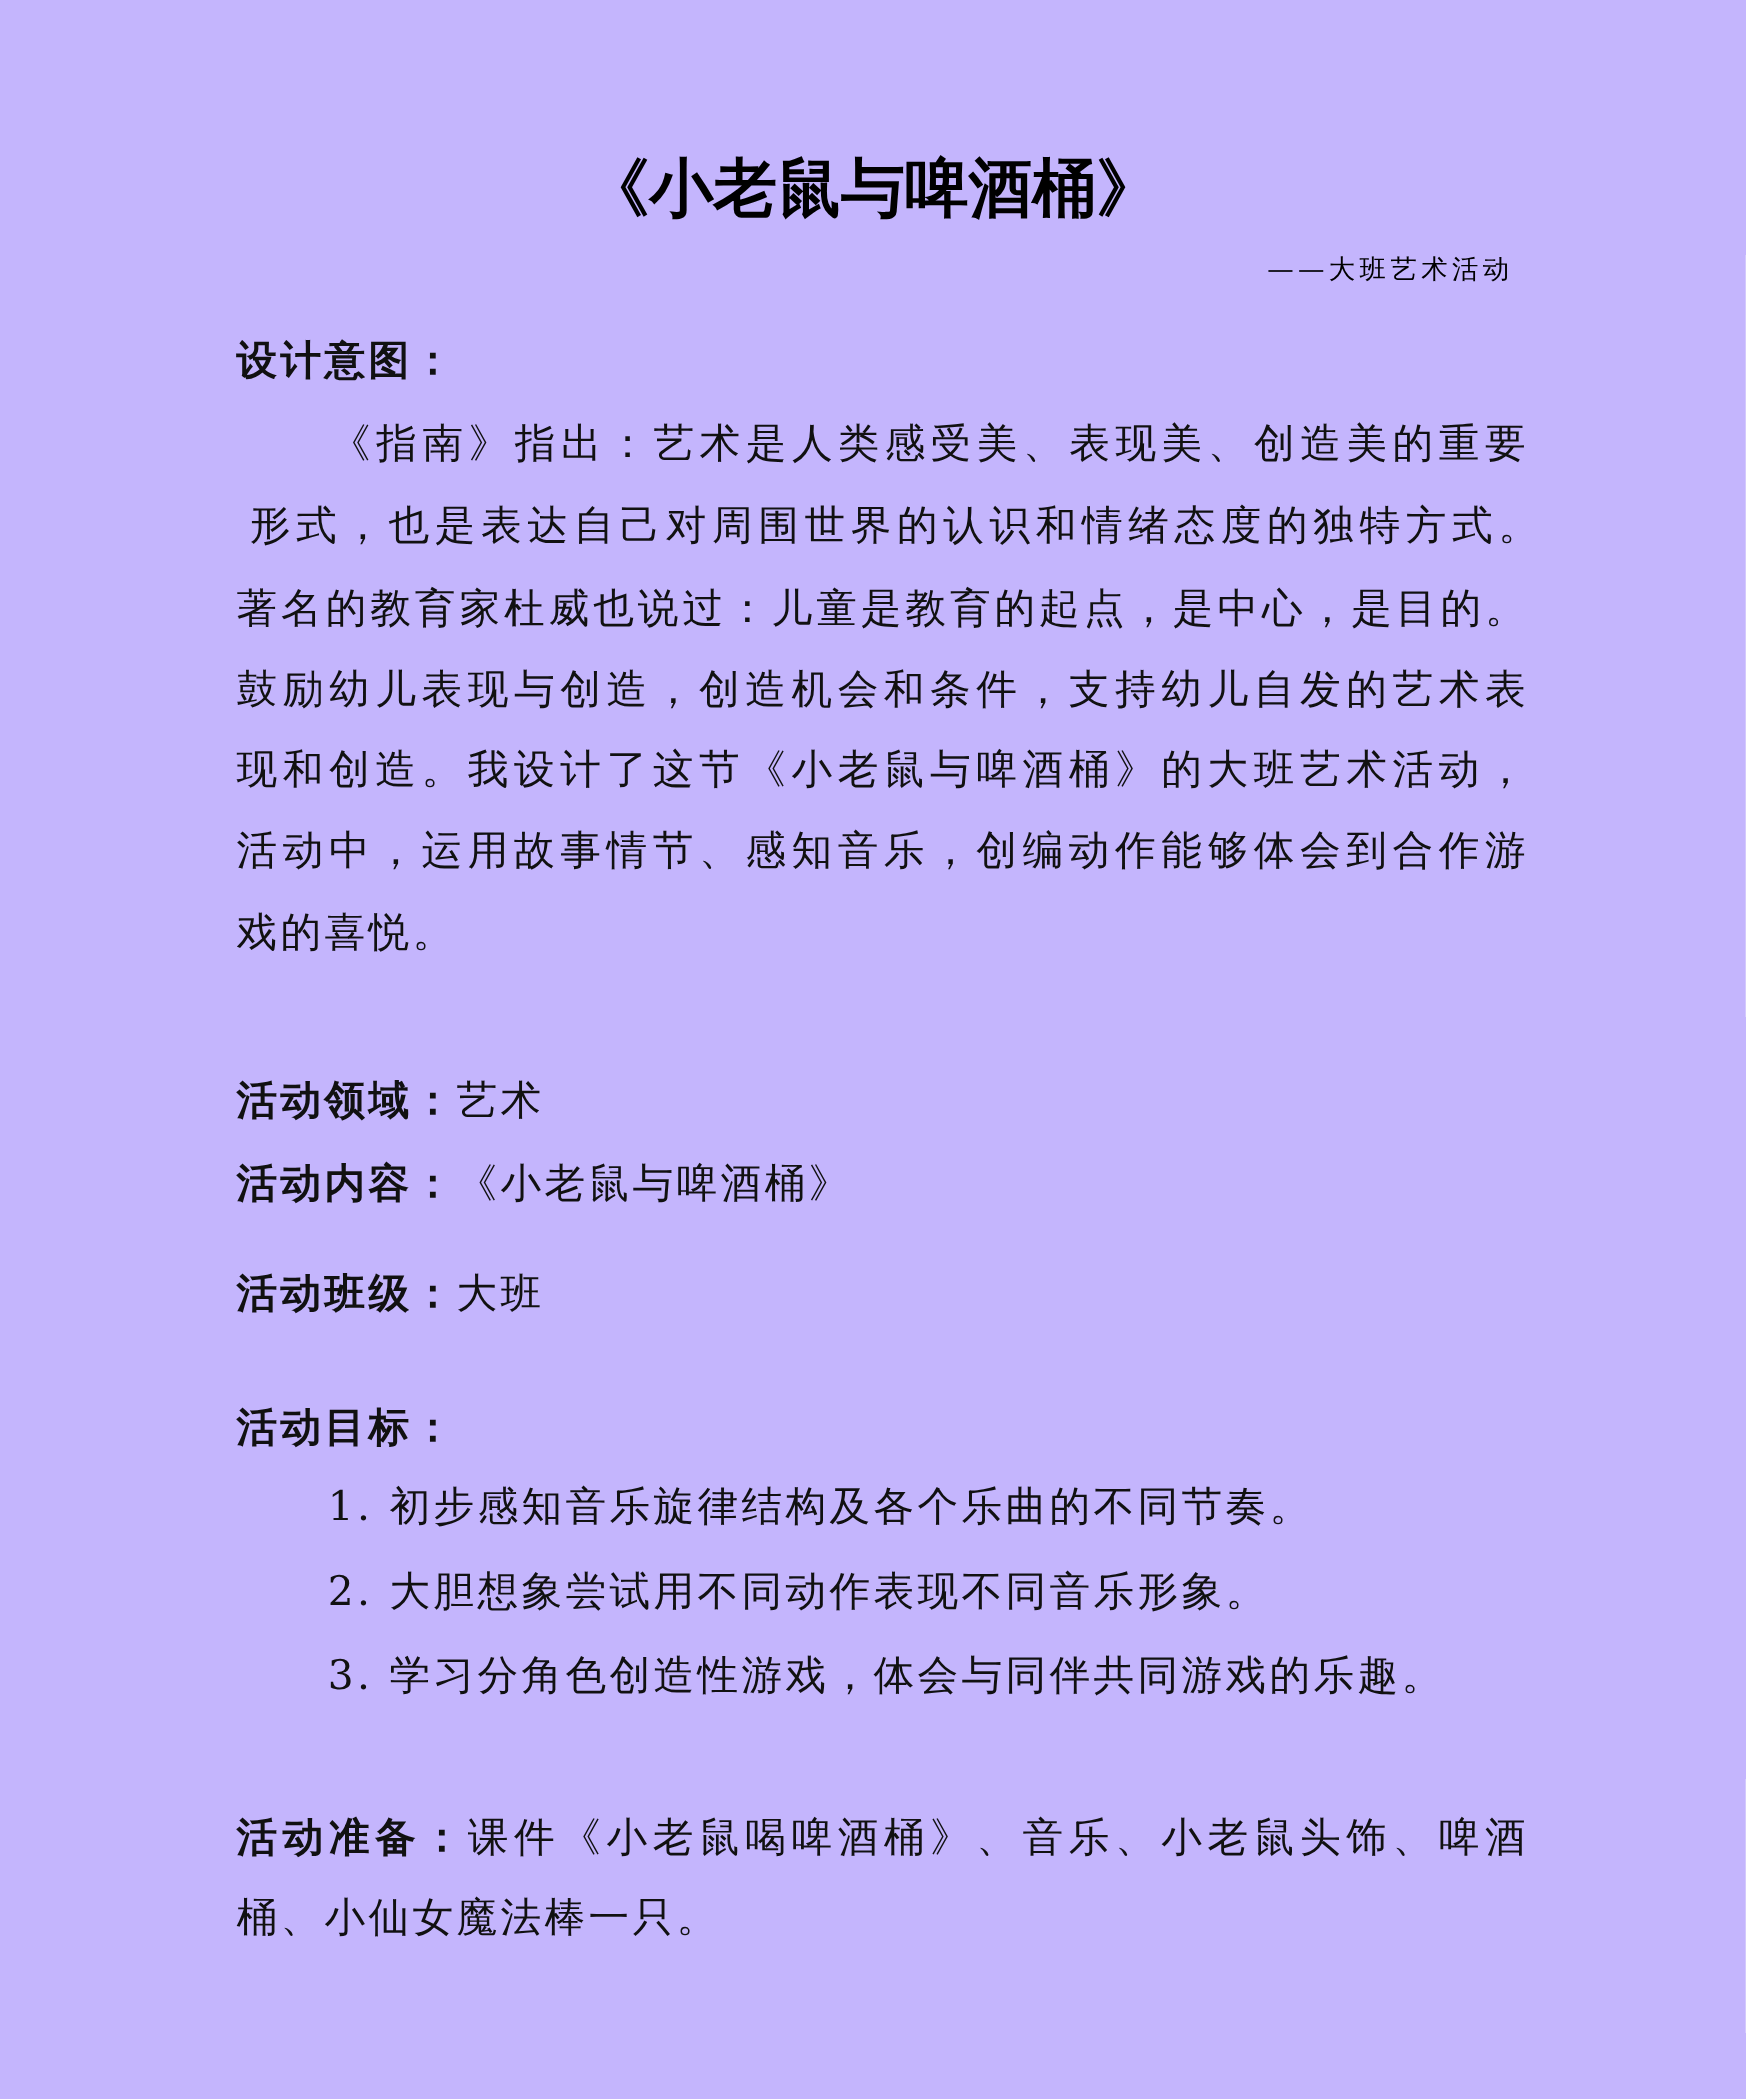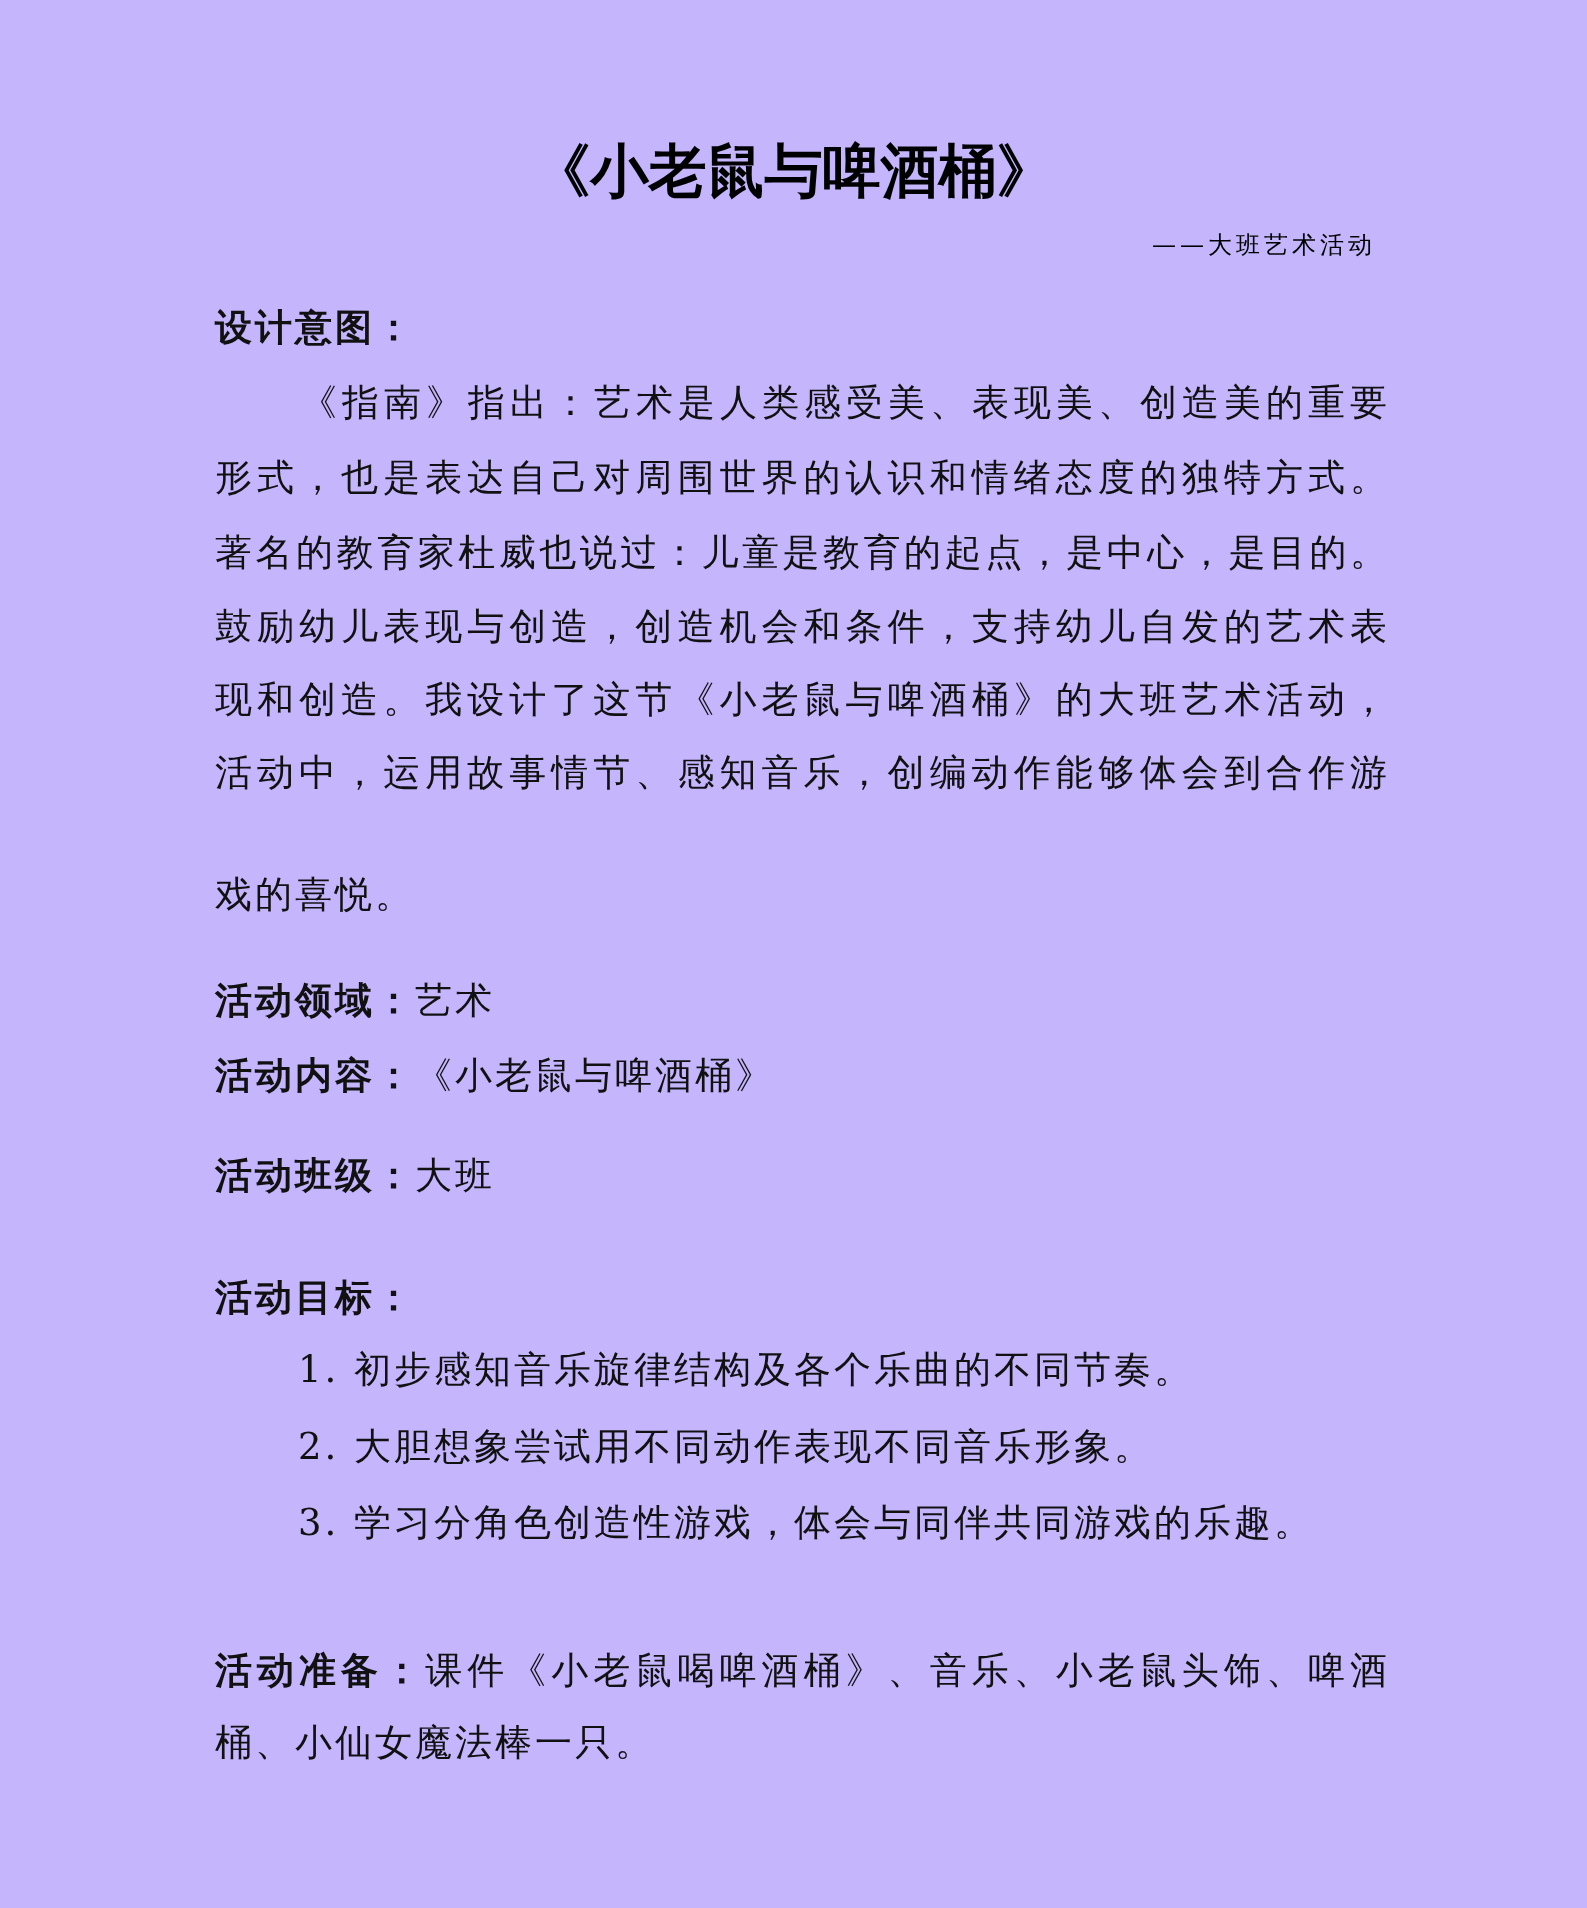--- a/index.html
+++ b/index.html
@@ -69,26 +69,26 @@
 <body>
 
 <div class="page">
 
   <div class="title">《小老鼠与啤酒桶》</div>
   <div class="subtitle">——大班艺术活动</div>
 
   <div class="line label" style="top:302px;">设计意图：</div>
 
   <div class="line indent-para justify" style="top:378px; width:1090px;">《指南》指出：艺术是人类感受美、表现美、创造美的重要</div>
-  <div class="line justify" style="top:453px;">形式，也是表达自己对周围世界的认识和情绪态度的独特方式。</div>
+  <div class="line justify" style="top:453px;margin-left:12px;">形式，也是表达自己对周围世界的认识和情绪态度的独特方式。</div>
   <div class="line justify" style="top:602px;">鼓励幼儿表现与创造，创造机会和条件，支持幼儿自发的艺术表</div>
   <div class="line justify" style="top:528px;">著名的教育家杜威也说过：儿童是教育的起点，是中心，是目的。</div>
   <div class="line justify" style="top:675px;">现和创造。我设计了这节《小老鼠与啤酒桶》的大班艺术活动，</div>
   <div class="line justify" style="top:748px;">活动中，运用故事情节、感知音乐，创编动作能够体会到合作游</div>
-  <div class="line" style="top:870px;">戏的喜悦。</div>
+  <div class="line" style="top:823px;">戏的喜悦。</div>
 
   <div class="line" style="top:975px;">
     <span class="label">活动领域：</span><span>艺术</span>
   </div>
   <div class="line" style="top:1050px;">
     <span class="label">活动内容：</span><span>《小老鼠与啤酒桶》</span>
   </div>
   <div class="line" style="top:1150px;">
     <span class="label">活动班级：</span><span>大班</span>
   </div>

